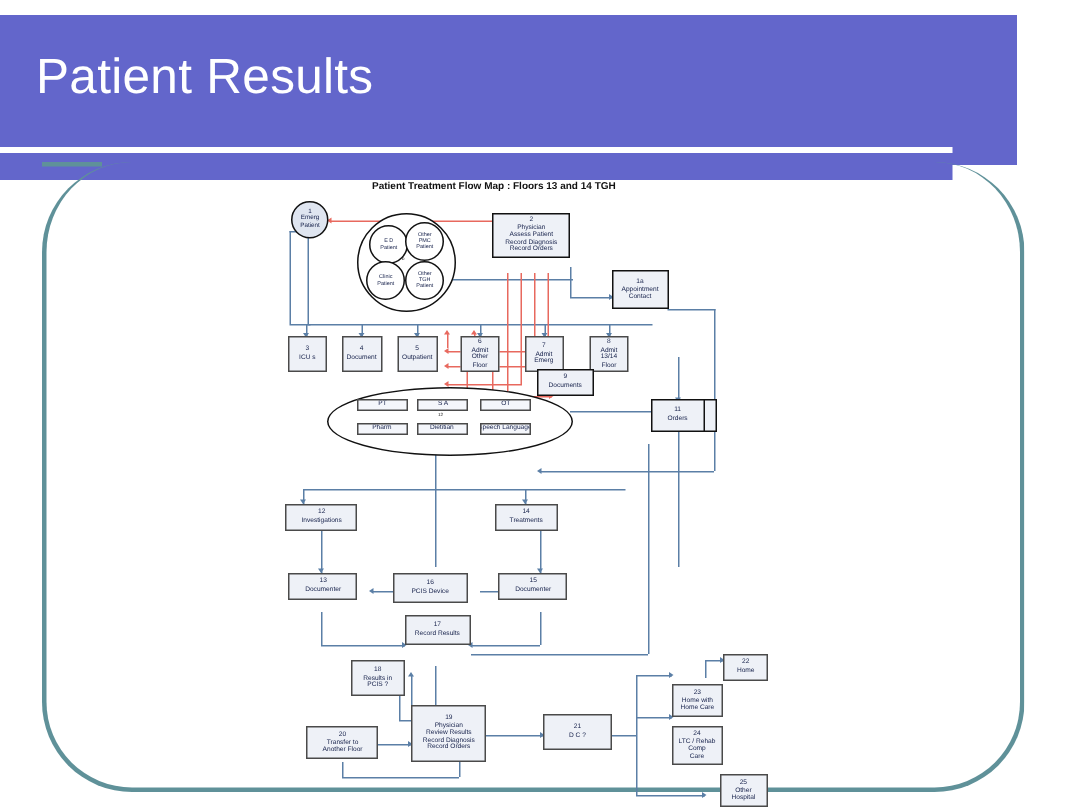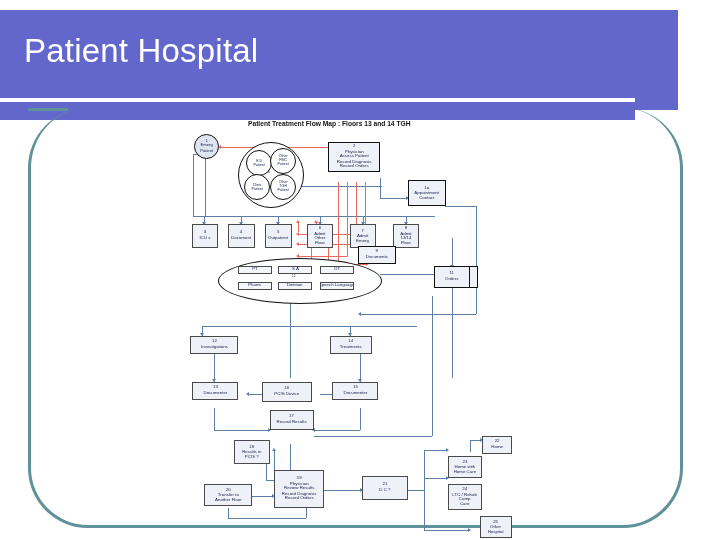--- a/index.html
+++ b/index.html
@@ -66,21 +66,21 @@
   .ahr-u{border-left:2.2px solid transparent;border-right:2.2px solid transparent;border-bottom:3px solid #e8695e;}
 </style>
 </head>
 <body>
 
 <div class="slide">
 
   <div class="titleband2"></div>
   <div class="titleband"></div>
   <div class="titlerule"></div>
-  <div class="title">Patient Hospital</div>
+  <div class="title">Patient Results</div>
 
   <div class="frame"></div>
   <div class="frame-top-left"></div>
 
   <div class="diagram">
 
     <div class="dtitle">Patient Treatment Flow Map   : Floors  13 and 14  TGH</div>
 
     <div class="ln" style="left:25px;top:36px;width:1px;height:62px;"></div>
     <div class="ln" style="left:25px;top:98px;width:230px;height:1px;"></div>

